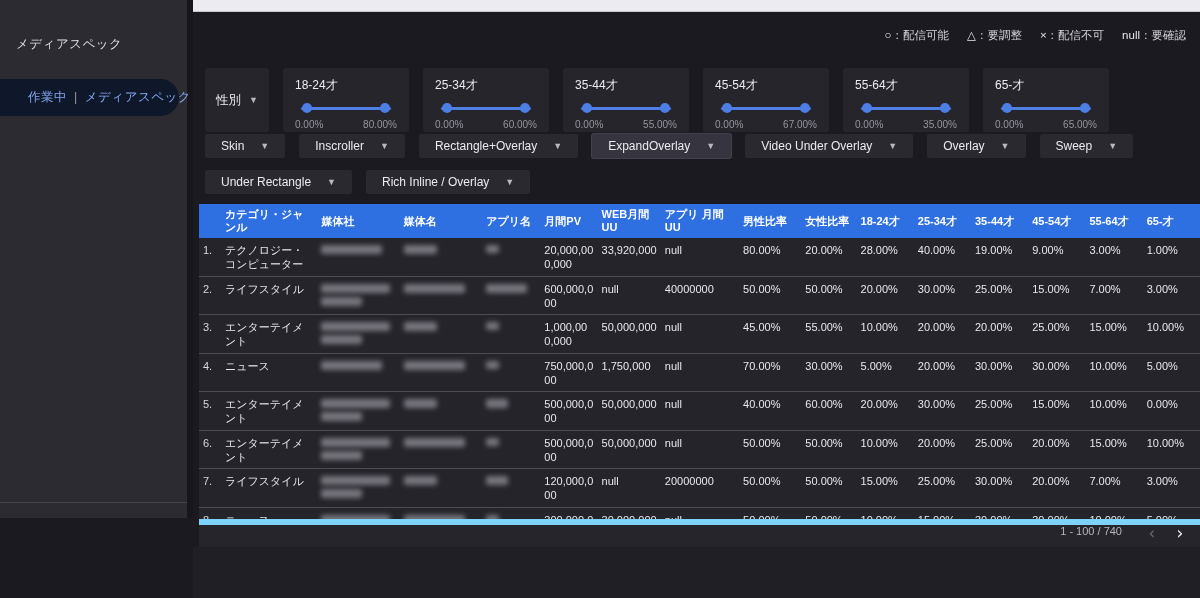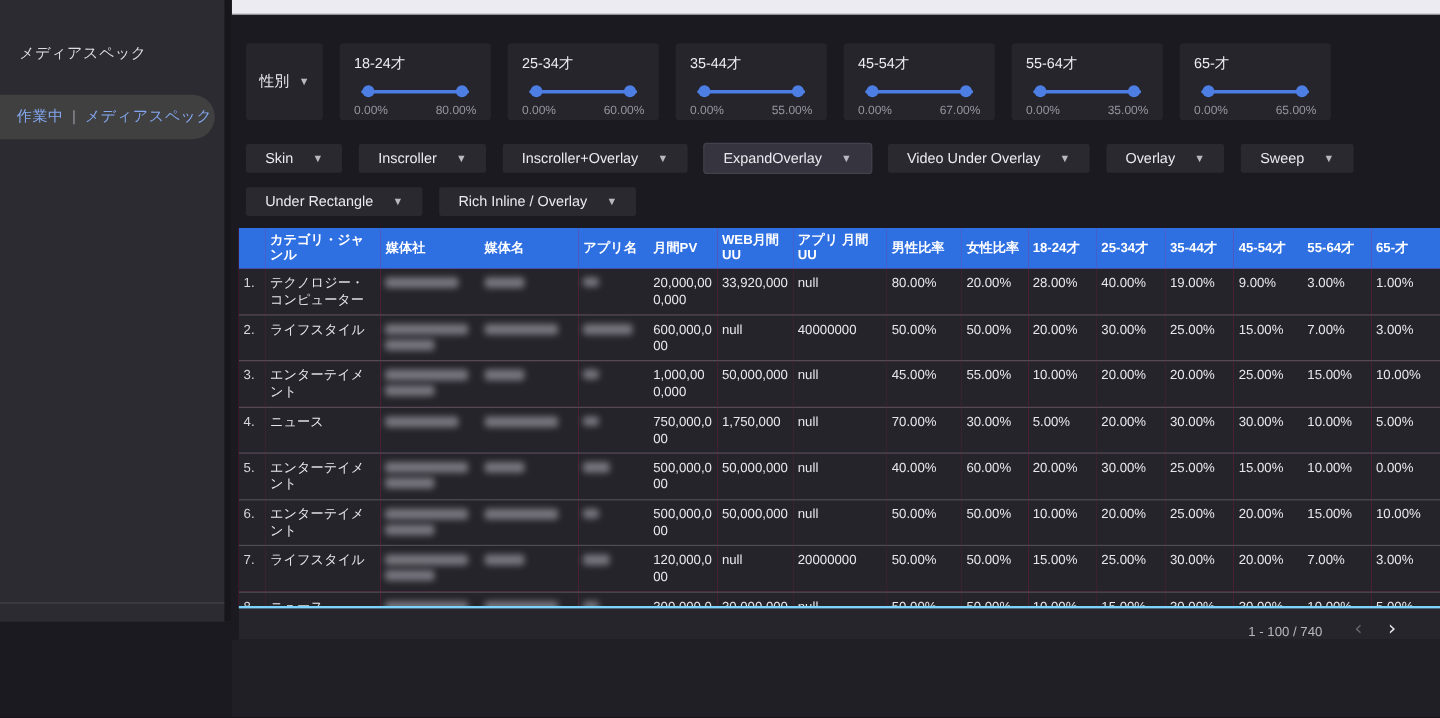--- a/index.html
+++ b/index.html
@@ -6,22 +6,22 @@
   html,body { width:1200px; height:598px; overflow:hidden; background:#141318;
     font-family:"Liberation Sans","DejaVu Sans",sans-serif; }
   .app { display:flex; width:1200px; height:598px; background:#1b1a20; }
 
   
   .sidebar { width:193px; height:518px; background:#2c2b32; flex:0 0 193px;
     display:flex; flex-direction:column; position:relative; border-right:6px solid #17161b; }
   .sb-list { padding-top:26px; }
   .sb-item { color:#dddce1; font-size:12.5px; padding:10px 16px; margin-bottom:16px;
     letter-spacing:.5px; cursor:pointer; white-space:nowrap; }
-  .sb-item.active { background:#404040; border-radius:0 22px 22px 0; margin-right:8px;
-    padding:10px 14px; }
+  .sb-item.active { background:#0f172a; border-radius:0 22px 22px 0; margin-right:8px;
+    padding:10px 28px; }
   .sb-prefix { color:#84a7f0; }
   .sb-sep { color:#9795a0; margin:0 7px; }
   .sb-item.active .sb-label { color:#84a7f0; }
   .sb-divider { position:absolute; bottom:15px; left:0; right:0; border-top:1px solid #44434b; }
 
   
   .main { flex:1; height:598px; display:flex; flex-direction:column; background:#1b1a20; overflow:hidden; }
   .top-strip { height:12px; background:#ecebf1; border-bottom:1px solid #c9c8cf; }
 
   .legend { height:18px; margin:14px 14px 0 0; display:flex; justify-content:flex-end;
@@ -41,21 +41,21 @@
   .slider-line { position:absolute; left:4%; right:4%; top:4px; height:3px;
     background:#4d7ee4; border-radius:2px; }
   .slider-handle { position:absolute; top:0; width:10px; height:10px; border-radius:50%;
     background:#4d7ee4; cursor:pointer; }
   .slider-handle.min { left:5%; }
   .slider-handle.max { right:5%; }
   .slider-vals { display:flex; justify-content:space-between; margin-top:6px;
     color:#97959e; font-size:10px; }
 
   
-  .btn-row { display:flex; margin:20px 0 0 12px; gap:14px; height:24px; }
+  .btn-row { display:flex; margin:2px 0 0 12px; gap:14px; height:24px; }
   .btn-row.second { margin-top:12px; }
   .fmt-btn { background:#2a2930; border-radius:2px; color:#eceaf0; font-size:12px;
     display:inline-flex; align-items:center; gap:16px; padding:0 16px; cursor:pointer;
     white-space:nowrap; }
   .fmt-btn.hl { background:#36343e; box-shadow:0 0 0 1px #43414b; }
 
   
   .table-wrap { margin:10px 0 0 6px; height:315px; overflow:hidden; background:#be185d; }
   table { width:1001px; border-collapse:collapse; table-layout:fixed; }
   thead th { background:#2e6fe2; color:#ffffff; font-size:11px; font-weight:bold;
@@ -66,22 +66,22 @@
   td.num { word-break:break-all; }
   td.idx { color:#d8d7dd; }
   .rb { background:#8b8a93; filter:blur(2.5px); border-radius:2px; height:9px;
     margin:1px 0 4px 0; opacity:.8; }
   .rb.l1 { width:92%; } .rb.l2 { width:54%; }
   .rb.md { width:82%; } .rb.sm { width:44%; }
   .rb.dot { width:13px; height:8px; }
 
   
   .table-footer { height:28px; margin-left:6px; background:#26252c;
-    border-top:2px solid #7dd3fc; display:flex; align-items:flex-end;
-    justify-content:flex-end; gap:4px; padding-right:28px; }
+    border-top:6px solid #7dd3fc; display:flex; align-items:flex-start;
+    justify-content:flex-end; gap:4px; padding-right:8px; }
   .pg-label { color:#b7b6bd; font-size:11px; margin-right:14px; }
   .pg-btn { font-size:17px; width:24px; text-align:center; cursor:pointer;
     line-height:1; font-family:"DejaVu Sans",sans-serif; }
   .pg-btn.prev { color:#69686f; }
   .pg-btn.next { color:#ecebf0; }
   .bottom-strip { flex:1; background:#201f25; }
 </style>
 </head>
 <body>
 
@@ -91,20 +91,26 @@
     <div class="sb-list" id="sidebar-list">
         <div class="sb-item">メディアスペック</div>
         <div class="sb-item active"><span class="sb-prefix">作業中</span><span class="sb-sep">|</span><span class="sb-label">メディアスペック</span></div>
       </div>
     <div class="sb-divider"></div>
   </aside>
 
   <main class="main">
     <div class="top-strip"></div>
 
+    <div class="legend" id="legend">
+        <span class="legend-item"><span class="legend-sym">○</span><span class="legend-lbl">：配信可能</span></span>
+        <span class="legend-item"><span class="legend-sym">△</span><span class="legend-lbl">：要調整</span></span>
+        <span class="legend-item"><span class="legend-sym">×</span><span class="legend-lbl">：配信不可</span></span>
+        <span class="legend-item"><span class="legend-sym">null</span><span class="legend-lbl">：要確認</span></span>
+      </div>
 
     <div class="filter-row1">
       <div class="card gender-card">
         <span>性別</span>
         <span class="caret">▼</span>
       </div>
 
     <div class="card slider-card">
           <div class="slider-title">18-24才</div>
           <div class="slider-track">
@@ -182,21 +188,21 @@
     <div class="btn-row" id="btn-row1">
         <div class="fmt-btn">
           <span>Skin</span>
           <span class="caret">▼</span>
         </div>
         <div class="fmt-btn">
           <span>Inscroller</span>
           <span class="caret">▼</span>
         </div>
         <div class="fmt-btn">
-          <span>Inscroller+Overlay</span>
+          <span>Rectangle+Overlay</span>
           <span class="caret">▼</span>
         </div>
         <div class="fmt-btn hl">
           <span>ExpandOverlay</span>
           <span class="caret">▼</span>
         </div>
         <div class="fmt-btn">
           <span>Video Under Overlay</span>
           <span class="caret">▼</span>
         </div>

